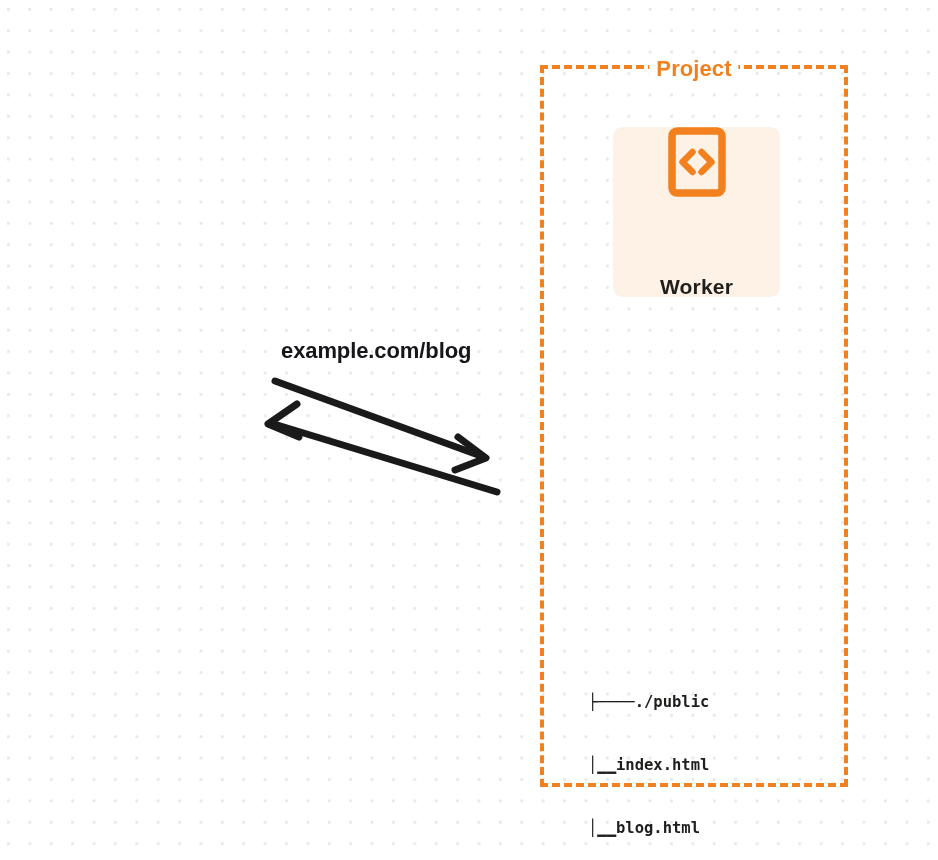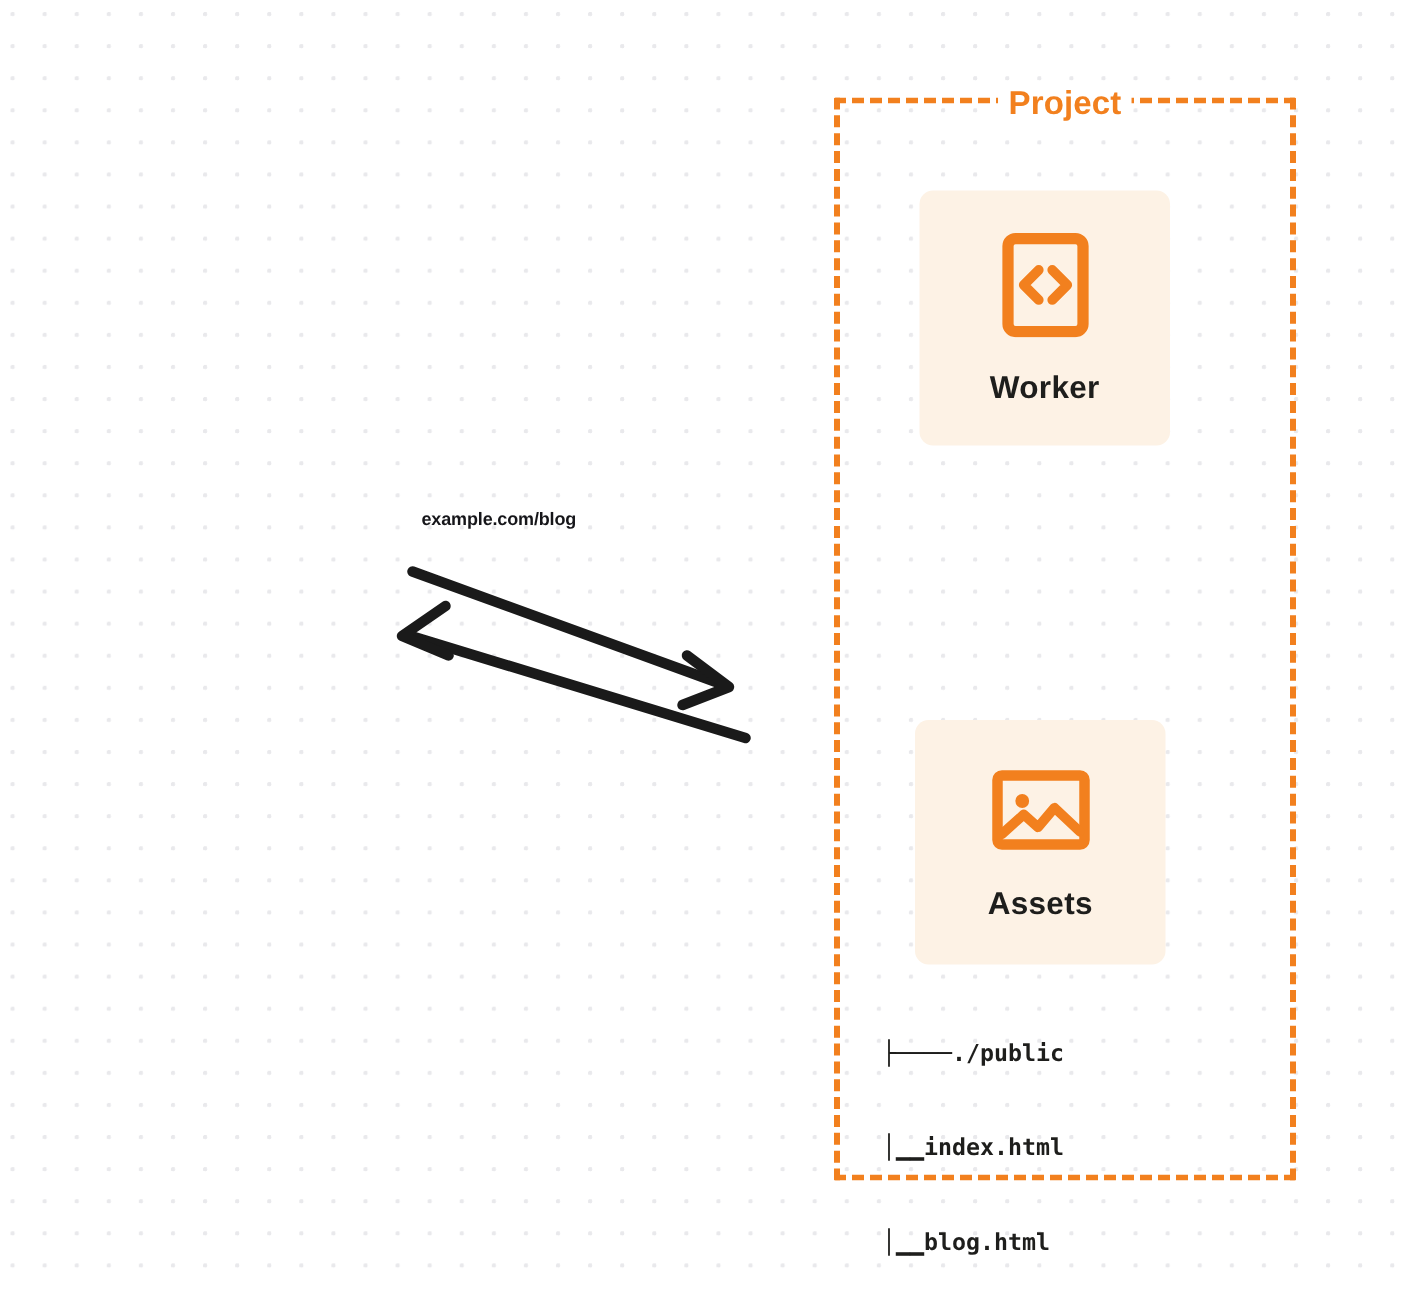--- a/index.html
+++ b/index.html
@@ -22,21 +22,21 @@
     background-color: #ffffff;
     background-image:
       radial-gradient(circle at 1.4px 1.4px, #e9e9ec 1.35px, rgba(255,255,255,0) 1.6px);
     background-size: 21.4px 21.4px;
     background-position: 7px 8px;
   }
 
   
   #project-group {
     position: absolute;
-    left: 556px;
+    left: 540px;
     top: 65px;
     width: 308px;
     height: 722px;
     box-sizing: border-box;
     border: 4px dashed #F2801E;
     border-radius: 1px;
   }
   #project-label {
     position: absolute;
     left: 50%;
@@ -53,21 +53,21 @@
   }
 
   
   .node {
     position: absolute;
     box-sizing: border-box;
     border-radius: 9px;
     display: flex;
     flex-direction: column;
     align-items: center;
-    justify-content: center;
+    justify-content: space-between;
   }
   .node-orange {
     background: #FDF2E5;
   }
   .node-gray {
     background: #F2F3F5;
   }
   .node-label {
     color: #1E1E1C;
     font-size: 21px;
@@ -108,21 +108,21 @@
     height: 860px;
     pointer-events: none;
   }
 
   
   #request-label {
     position: absolute;
     left: 281px;
     top: 340px;
     color: #16161A;
-    font-size: 12px;
+    font-size: 22px;
     font-weight: 700;
     letter-spacing: -0.1px;
     line-height: 1;
     white-space: nowrap;
   }
 
   
   #file-tree {
     position: absolute;
     left: 588px;
@@ -162,30 +162,20 @@
     <span class="node-icon">
       <svg width="58" height="70" viewBox="0 0 58 70" fill="none" aria-hidden="true">
         <rect x="4" y="4" width="50" height="62" rx="5" ry="5" stroke="#F2801E" stroke-width="7.5" fill="none"></rect>
         <path d="M24.5 25 L14.5 35 L24.5 45" stroke="#F2801E" stroke-width="6.5" stroke-linecap="round" stroke-linejoin="round" fill="none"></path>
         <path d="M33.5 25 L43.5 35 L33.5 45" stroke="#F2801E" stroke-width="6.5" stroke-linecap="round" stroke-linejoin="round" fill="none"></path>
       </svg>
     </span>
     <span class="node-label">Worker</span>
   </div>
 
-  <div id="assets-node" class="node node-orange">
-    <span class="node-icon">
-      <svg width="66" height="58" viewBox="0 0 66 58" fill="none" aria-hidden="true">
-        <rect x="4" y="6" width="58" height="46" rx="3" ry="3" stroke="#F2801E" stroke-width="7" fill="none"></rect>
-        <circle cx="20.5" cy="23" r="4.6" fill="#F2801E"></circle>
-        <path d="M7 45 L21.5 32 L31 40.5 L42 27.5 L59 43.5" stroke="#F2801E" stroke-width="6.5" stroke-linecap="round" stroke-linejoin="round" fill="none"></path>
-      </svg>
-    </span>
-    <span class="node-label">Assets</span>
-  </div>
 
 
   <svg id="arrows" viewBox="0 0 938 860">
 
     <g>
       <path d="M275 381 L481 456" stroke="#1A1A1A" stroke-width="7" stroke-linecap="round" fill="none"></path>
       <path d="M458 437 L486 458 L455 470" stroke="#1A1A1A" stroke-width="7" stroke-linecap="round" stroke-linejoin="round" fill="none"></path>
     </g>
 
     <g>

